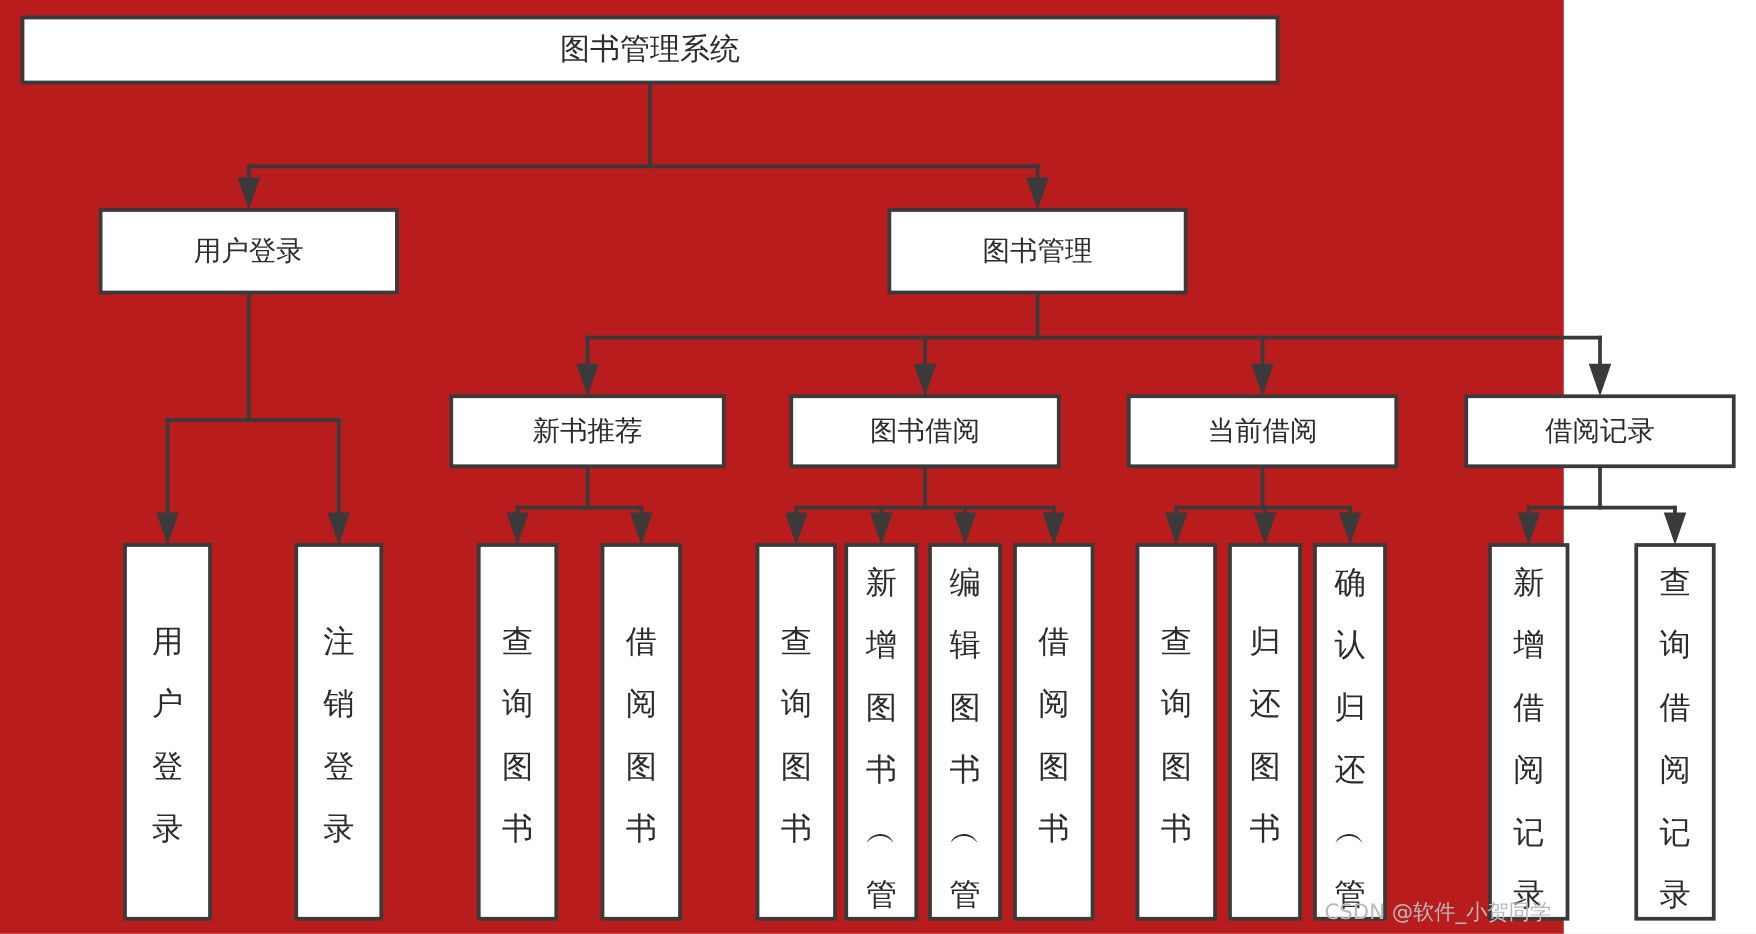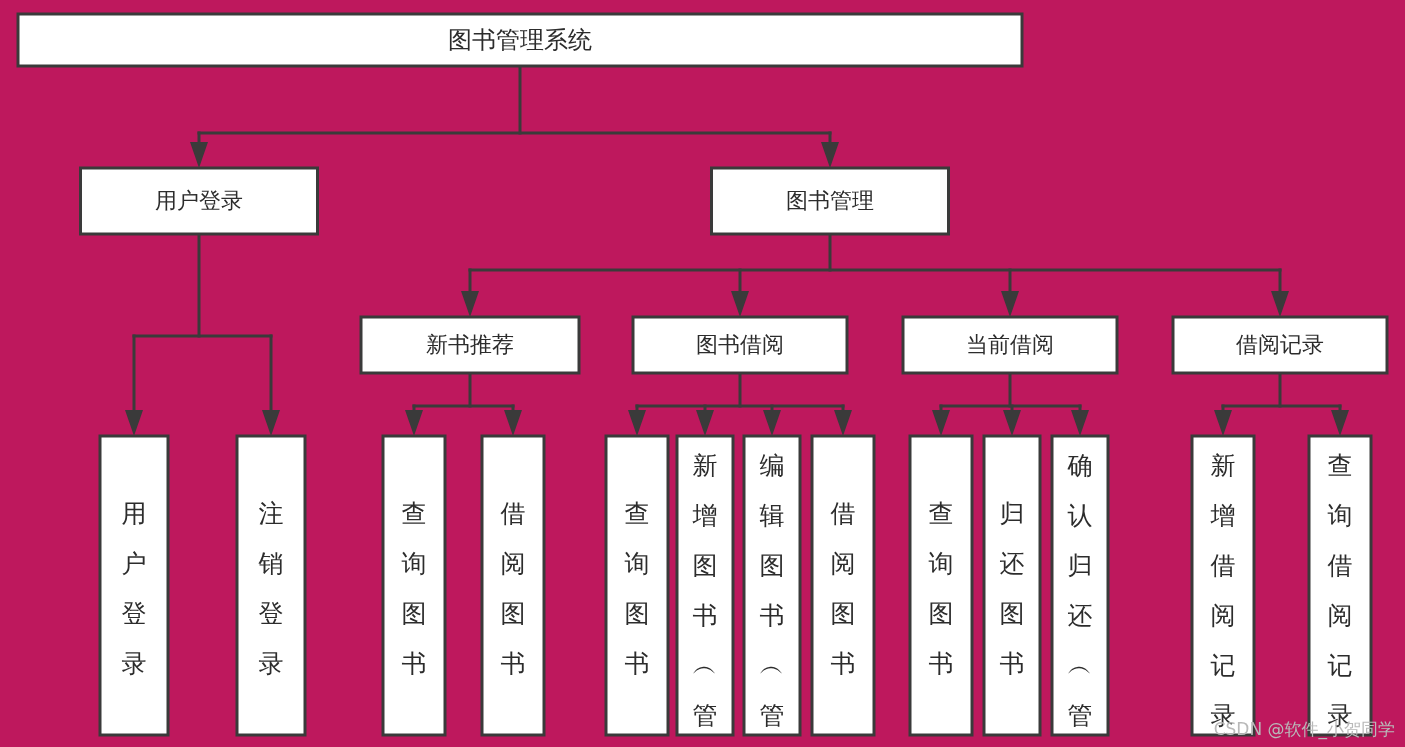--- a/index.html
+++ b/index.html
@@ -1,18 +1,18 @@
 <!DOCTYPE html>
 <html><head>
 <meta charset="utf-8">
 <style>
   html,body{margin:0;padding:0;background:#ffffff;}
   body{width:1405px;height:747px;overflow:hidden;
        font-family:"DejaVu Sans","Liberation Sans",sans-serif;}
-  #stage{position:relative;width:1405px;height:747px;background:#be185d;}
+  #stage{position:relative;width:1251px;height:747px;background:#b91c1c;}
   svg#tree{position:absolute;left:0;top:0;width:1405px;height:747px;}
   .nodebox{fill:#ffffff;stroke:#3a3a3a;stroke-width:3;}
   .conn{stroke:#3a3a3a;stroke-width:3;fill:none;stroke-linecap:square;}
   .arrowhead{fill:#3a3a3a;stroke:none;}
   .lbl{fill:#2c2c2c;font-size:22px;font-family:"DejaVu Sans","Liberation Sans",sans-serif;
        text-anchor:middle;dominant-baseline:middle;}
   .lbl-root{font-size:24px;}
   .vlbl{fill:#2c2c2c;font-size:25px;
         font-family:"DejaVu Sans","Liberation Sans",sans-serif;
         text-anchor:middle;}

